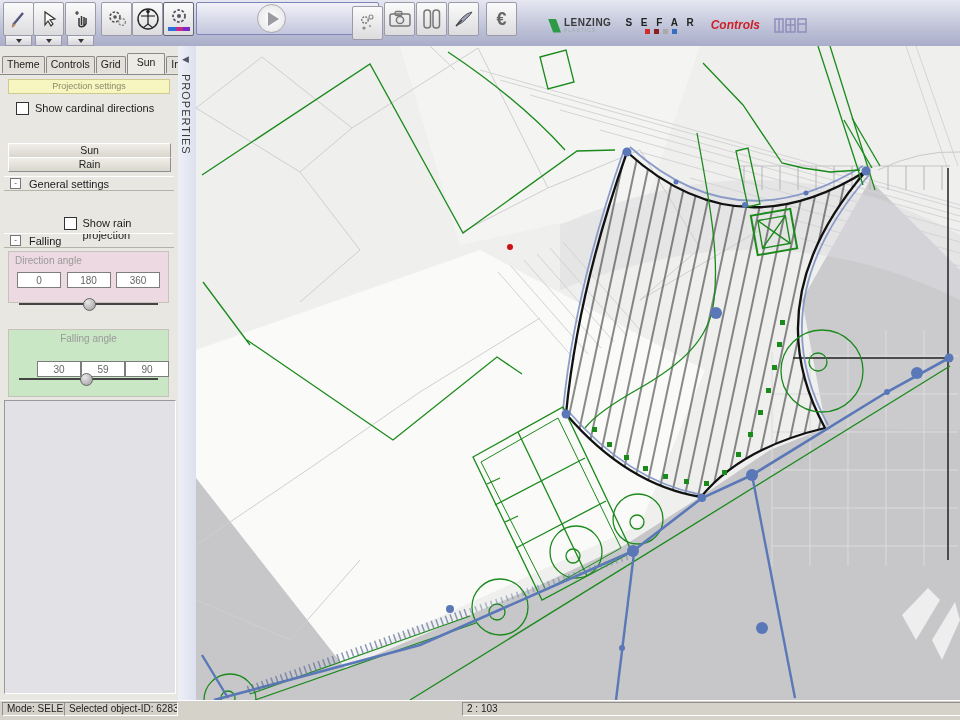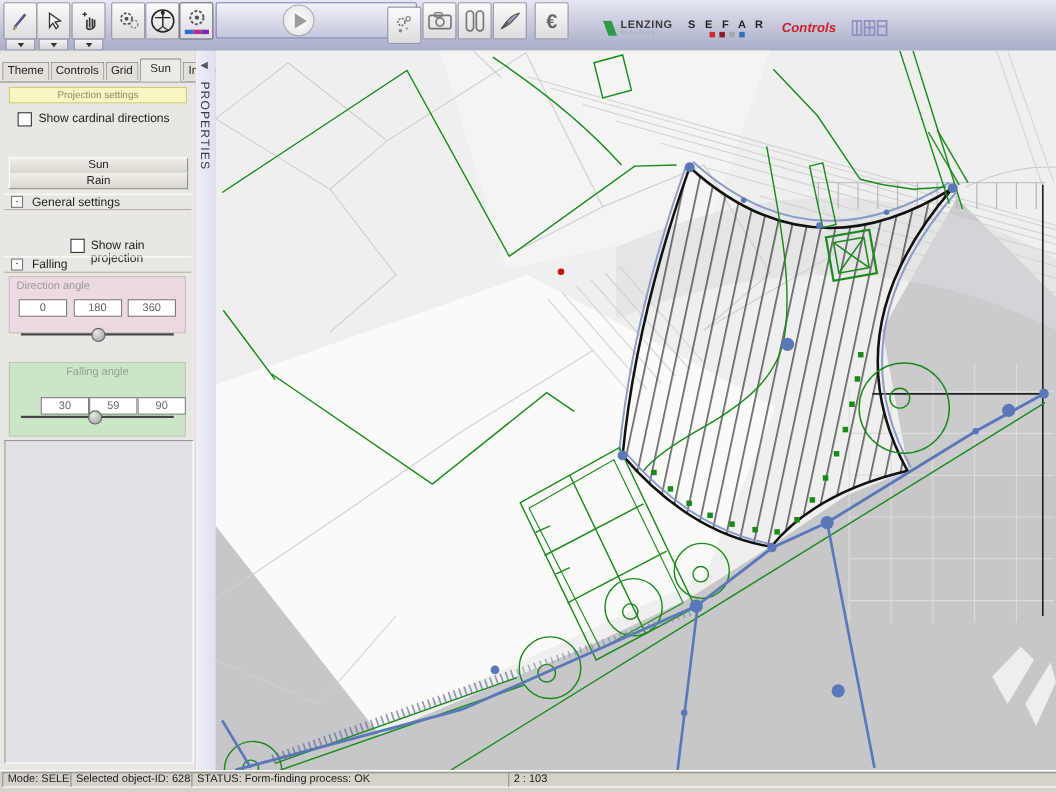--- a/index.html
+++ b/index.html
@@ -473,15 +473,14 @@
     </g>
   </g>
 
   <circle cx="510" cy="247" r="3" fill="#cc1111"></circle>
 </svg>
 </div>
 
 <div class="statusbar">
   <div class="seg" style="left:2px;width:56px;">Mode: SELECT</div>
   <div class="seg" style="left:64px;width:104px;">Selected object-ID: 6283</div>
-  <div class="seg" style="left:174px;width:282px;">STATUS: Form-finding process: OK</div>
   <div class="seg" style="left:462px;width:490px;">2 : 103</div>
 </div>
 
 </body></html>

